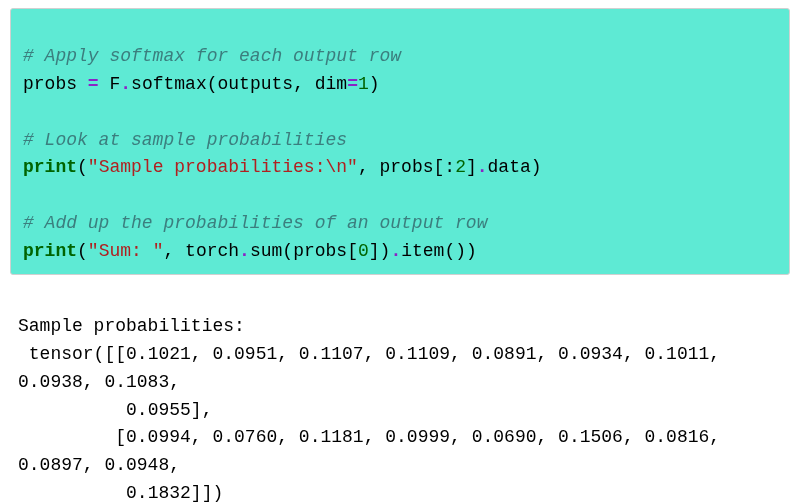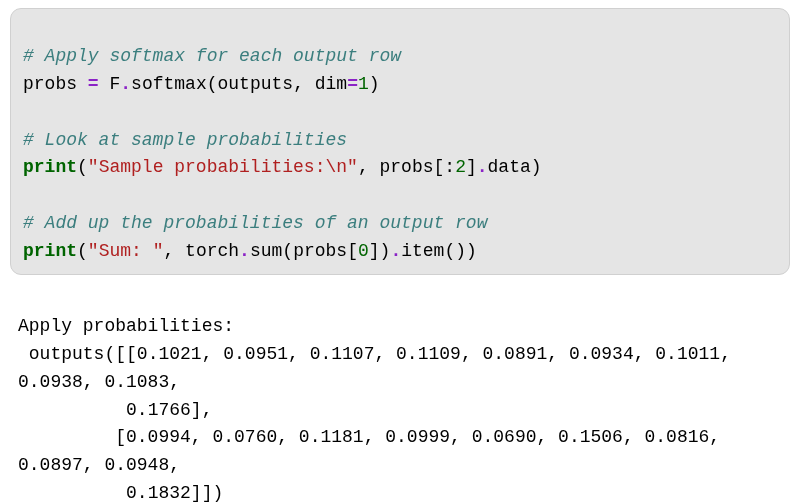--- a/index.html
+++ b/index.html
@@ -11,23 +11,23 @@
     font-family: "Consolas", "Menlo", "Monaco", "Courier New", monospace;
     font-size: 18px;
     line-height: 1.55;
   }
   .wrap {
     padding: 8px 10px 10px 10px;
     box-sizing: border-box;
     width: 800px;
   }
   .code-cell {
-    background: #e5e5e5;
+    background: #5eead4;
     border: 1px solid #d0d0d0;
-    border-radius: 11px;
+    border-radius: 3px;
     padding: 6px 12px 8px 12px;
     white-space: pre-wrap;
     word-break: break-word;
     color: #000;
   }
   .output-cell {
     padding: 10px 4px 4px 8px;
     white-space: pre-wrap;
     word-break: break-word;
     color: #000;
@@ -50,20 +50,20 @@
 <span class="c"># Apply softmax for each output row</span>
 <span class="nm">probs</span><span class="nm"> </span><span class="op">=</span><span class="nm"> </span><span class="nm">F</span><span class="op">.</span><span class="nm">softmax</span><span class="pn">(</span><span class="nm">outputs</span><span class="pn">,</span><span class="nm"> </span><span class="nm">dim</span><span class="op">=</span><span class="nu">1</span><span class="pn">)</span>
 <span></span>
 <span class="c"># Look at sample probabilities</span>
 <span class="kw">print</span><span class="pn">(</span><span class="st">"Sample probabilities:\n"</span><span class="pn">,</span><span class="nm"> </span><span class="nm">probs</span><span class="pn">[:</span><span class="nu">2</span><span class="pn">]</span><span class="op">.</span><span class="nm">data</span><span class="pn">)</span>
 <span></span>
 <span class="c"># Add up the probabilities of an output row</span>
 <span class="kw">print</span><span class="pn">(</span><span class="st">"Sum: "</span><span class="pn">,</span><span class="nm"> </span><span class="nm">torch</span><span class="op">.</span><span class="nm">sum</span><span class="pn">(</span><span class="nm">probs</span><span class="pn">[</span><span class="nu">0</span><span class="pn">]</span><span class="pn">)</span><span class="op">.</span><span class="nm">item</span><span class="pn">()</span><span class="pn">)</span></div>
 
   <div class="output-cell">
-<span>Apply probabilities:</span>
-<span> outputs([[0.1021, 0.0951, 0.1107, 0.1109, 0.0891, 0.0934, 0.1011, 0.0938, 0.1083,</span>
-<span>          0.1766],</span>
+<span>Sample probabilities:</span>
+<span> tensor([[0.1021, 0.0951, 0.1107, 0.1109, 0.0891, 0.0934, 0.1011, 0.0938, 0.1083,</span>
+<span>          0.0955],</span>
 <span>         [0.0994, 0.0760, 0.1181, 0.0999, 0.0690, 0.1506, 0.0816, 0.0897, 0.0948,</span>
 <span>          0.1832]])</span>
 </div>
 
 </div>
 
 </body></html>

